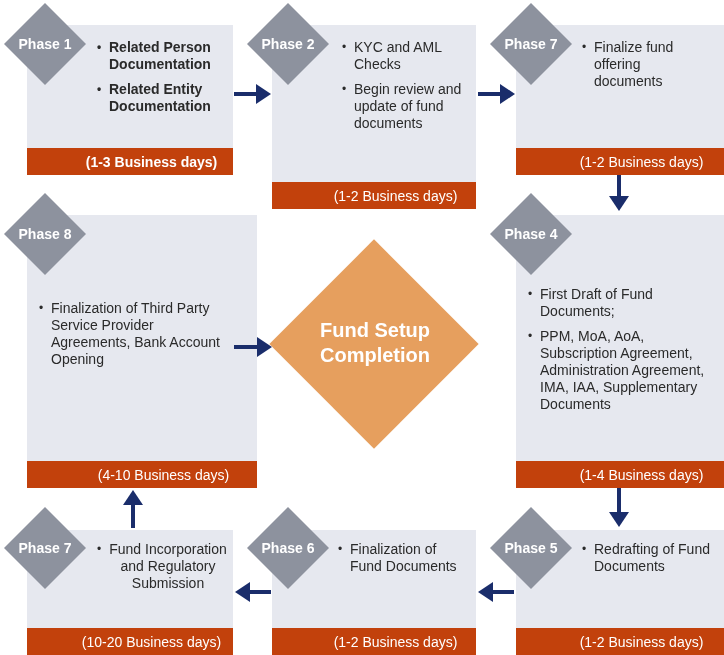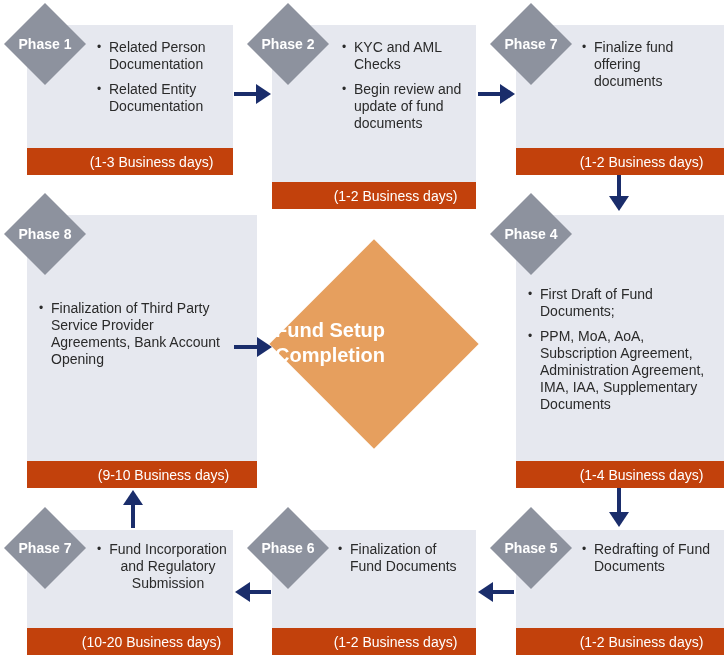--- a/index.html
+++ b/index.html
@@ -13,27 +13,27 @@
             color:#2a2a2a; font-size:14px; line-height:17px; }
   .box li { position:relative; padding-left:12px; margin-bottom:8px; }
   .box li::before { content:"•"; position:absolute; left:0; top:0; font-size:12px; }
   .diamond { position:absolute; width:58px; height:58px; background:#8d929e;
              transform:rotate(45deg); }
   .dlabel { position:absolute; width:90px; text-align:center; color:#ffffff;
             font-weight:bold; font-size:14px; }
   .arrow { position:absolute; }
   .center-diamond { position:absolute; left:300px; top:270px; width:148px; height:148px;
                     background:#e69f5e; transform:rotate(45deg); }
-  .center-label { position:absolute; left:275px; top:318px; width:200px; text-align:left;
+  .center-label { position:absolute; left:275px; top:318px; width:200px; text-align:center;
                   color:#ffffff; font-weight:bold; font-size:20px; line-height:25px; }
 </style>
 </head>
 <body>
 
-<div class="box" style="left:27px;top:25px;width:206px;height:150px;">
+<div class="box" style="left:27px;top:25px;width:206px;height:150px;font-weight:bold;">
   <ul style="left:70px;top:14px;width:130px;">
     <li>Related Person Documentation</li>
     <li>Related Entity Documentation</li>
   </ul>
   <div class="bar">(1-3 Business days)</div>
 </div>
 <div class="diamond" style="left:16px;top:15px;"></div>
 <div class="dlabel" style="left:0px;top:36px;">Phase 1</div>
 
 <div class="box" style="left:272px;top:25px;width:204px;height:184px;">
@@ -62,21 +62,21 @@
   </ul>
   <div class="bar">(1-4 Business days)</div>
 </div>
 <div class="diamond" style="left:502px;top:205px;"></div>
 <div class="dlabel" style="left:486px;top:226px;">Phase 4</div>
 
 <div class="box" style="left:27px;top:215px;width:230px;height:273px;">
   <ul style="left:12px;top:85px;width:190px;">
     <li>Finalization of Third Party Service Provider Agreements, Bank Account Opening</li>
   </ul>
-  <div class="bar">(9-10 Business days)</div>
+  <div class="bar">(4-10 Business days)</div>
 </div>
 <div class="diamond" style="left:16px;top:205px;"></div>
 <div class="dlabel" style="left:0px;top:226px;">Phase 8</div>
 
 <div class="box" style="left:27px;top:530px;width:206px;height:125px;text-align:center;">
   <ul style="left:70px;top:11px;width:130px;">
     <li>Fund Incorporation and Regulatory Submission</li>
   </ul>
   <div class="bar">(10-20 Business days)</div>
 </div>

